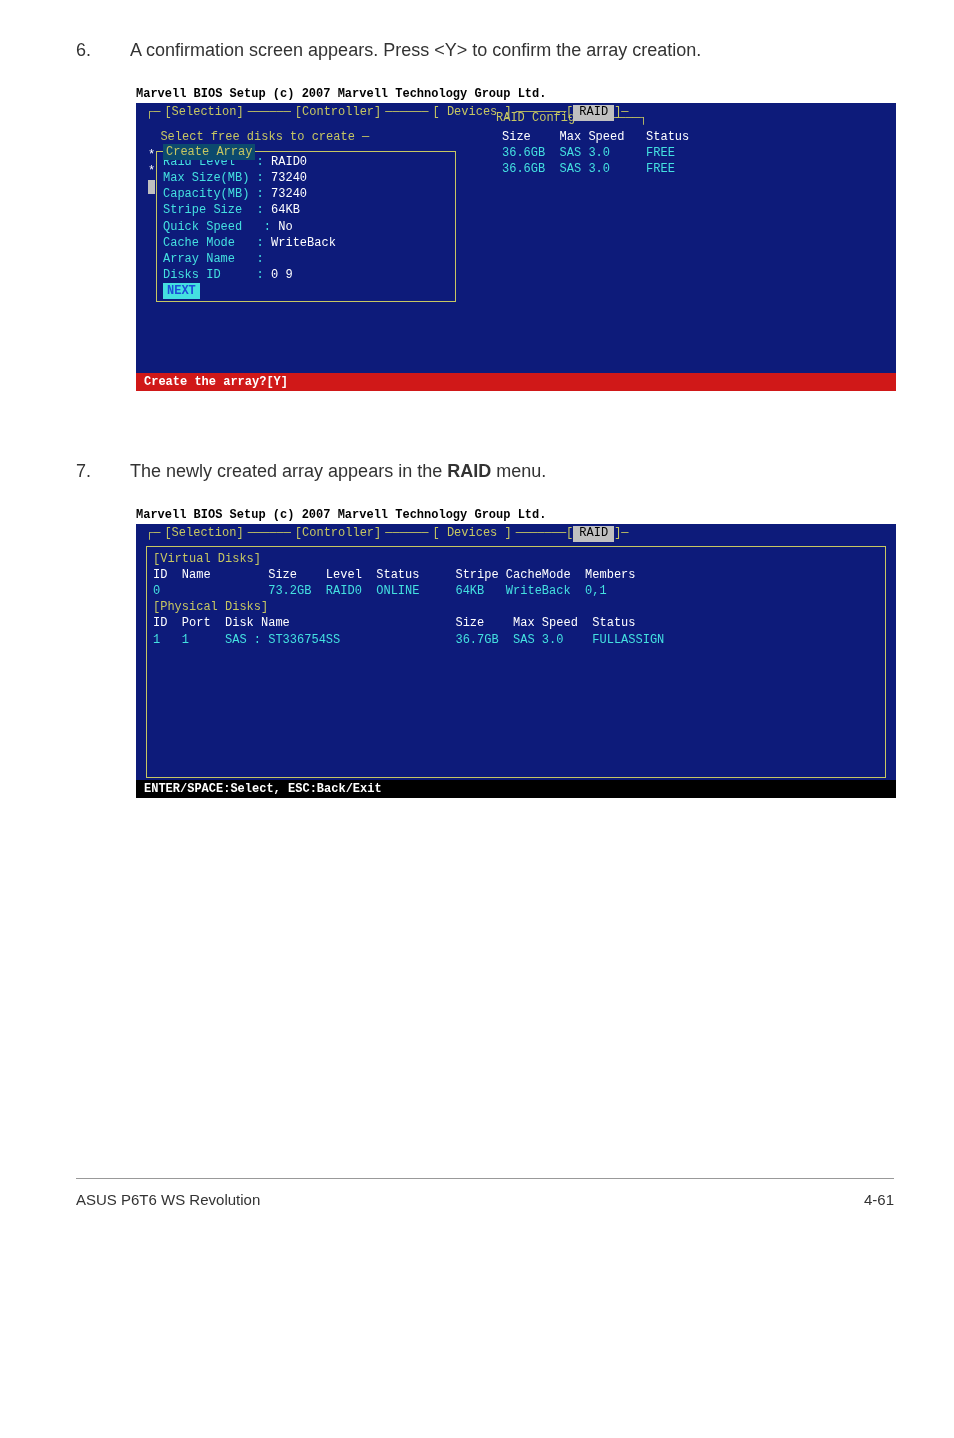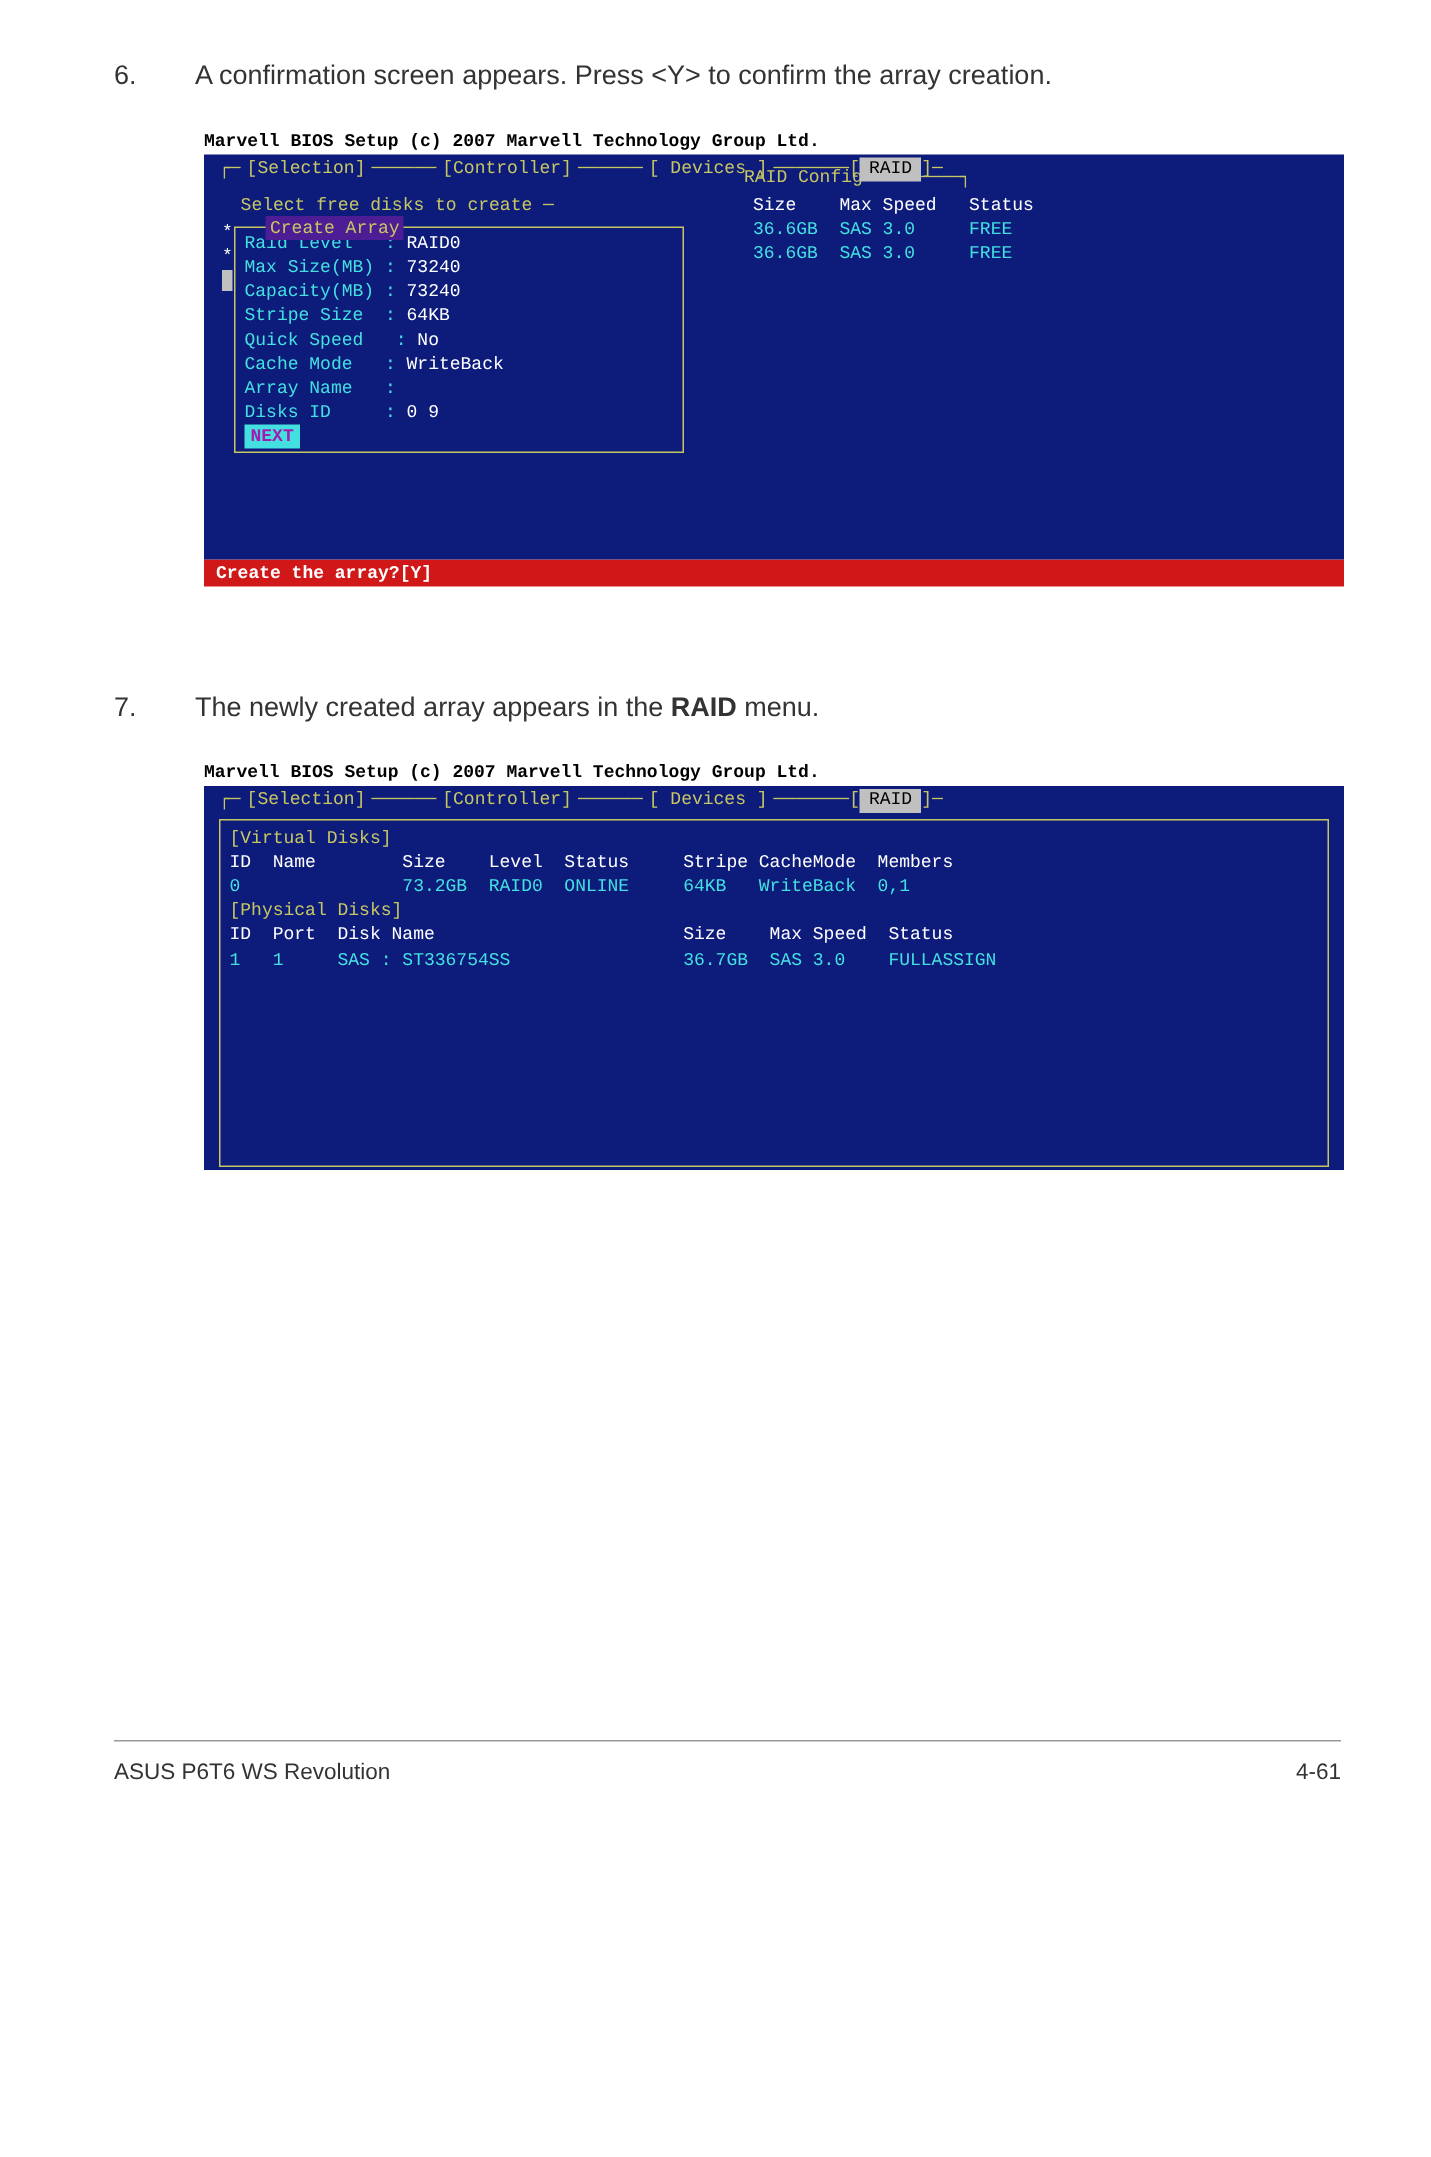--- a/index.html
+++ b/index.html
@@ -68,31 +68,31 @@
     padding: 2px 6px;
     position: relative;
     margin: 6px 0 0 10px;
     font-size: 12px;
     line-height: 1.35;
     width: 300px;
   }
   .inner-title {
     position: absolute;
     top: -8px;
-    left: 20px;
-    background: #4c1d95;
+    left: 6px;
+    background: #0c4a6e;
     padding: 0 3px;
     color: #c7c762;
     font-size: 12px;
   }
   .cyan { color: #44e0e0; }
   .yellow { color: #ffffff; }
   .next-btn {
     background: #44e0e0;
-    color: #a21caf;
+    color: #1d4ed8;
     padding: 0 4px;
     display: inline-block;
     font-weight: bold;
   }
   .red-bar {
     background: #d01818;
     color: #fff;
     padding: 2px 8px;
     font-family: 'Courier New', monospace;
     font-size: 12px;
@@ -193,19 +193,20 @@
     </div>
     <div class="raid-list-box">
       <div class="row-line section-head">[Virtual Disks]</div>
       <div class="row-line yellow">ID  Name        Size    Level  Status     Stripe CacheMode  Members</div>
       <div class="row-line cyan">0               73.2GB  RAID0  ONLINE     64KB   WriteBack  0,1</div>
       <div class="row-line section-head">[Physical Disks]</div>
       <div class="row-line yellow">ID  Port  Disk Name                       Size    Max Speed  Status</div>
       <div class="row-line cyan">1   1     SAS : ST336754SS                36.7GB  SAS 3.0    FULLASSIGN</div>
     </div>
   </div>
+  <div class="black-bar">ENTER/SPACE:Select, ESC:Back/Exit</div>
 </div>
 
 <hr class="footer-rule">
 <div class="footer">
   <span>ASUS P6T6 WS Revolution</span>
   <span>4-61</span>
 </div>
 
 </body></html>

